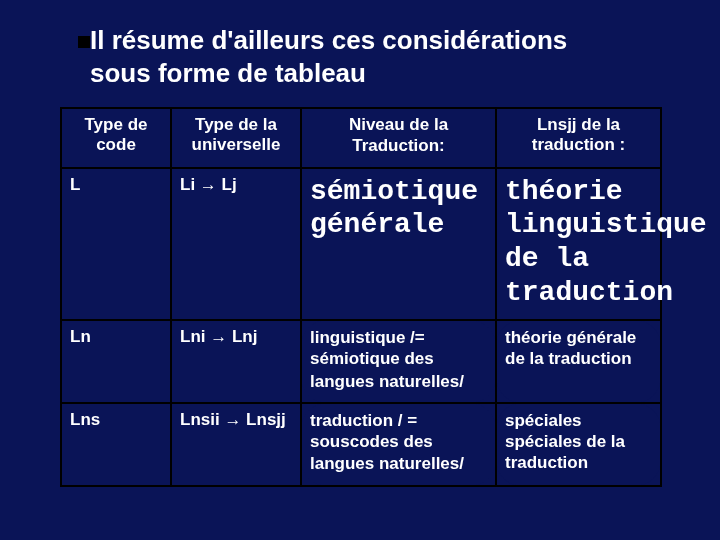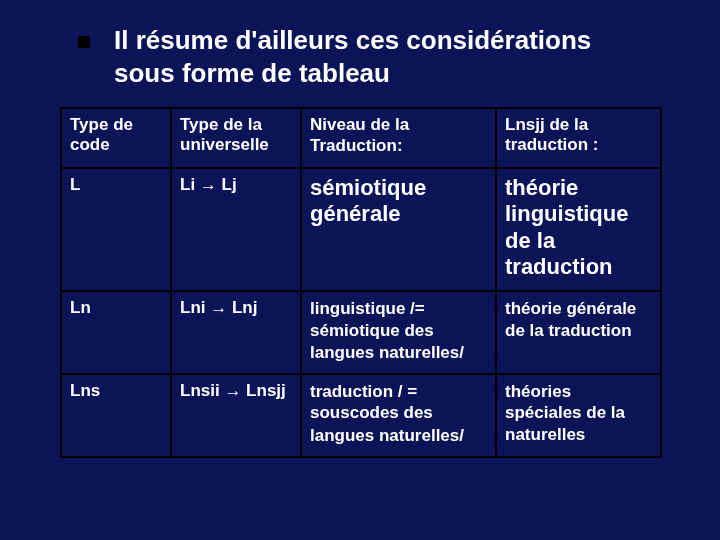--- a/index.html
+++ b/index.html
@@ -12,21 +12,21 @@
   }
   .slide {
     width: 720px;
     height: 540px;
     padding: 24px 60px 0 60px;
     color: #fff;
   }
   .title-row {
     display: flex;
     align-items: flex-start;
-    gap: 24px;
+    gap: 0;
     margin-bottom: 18px;
     margin-left: 18px;
   }
   .bullet {
     width: 12px;
     height: 12px;
     background: #000;
     flex: 0 0 auto;
     margin-top: 12px;
   }
@@ -50,30 +50,32 @@
     border: 2px solid #000;
     background: #0a1457;
     color: #fff;
     vertical-align: top;
     padding: 6px 8px 10px 8px;
   }
   .hdr {
     font-size: 17px;
     font-weight: 700;
     line-height: 1.2;
+    text-align: center;
   }
   .cell-sm {
     font-size: 17px;
     font-weight: 700;
     line-height: 1.2;
   }
   .cell-lg {
-    font-size: 22px;
+    font-size: 28px;
     font-weight: 700;
     line-height: 1.2;
+    font-family: Liberation Mono, monospace;
   }
   .cell-md {
     font-size: 17px;
     font-weight: 700;
     line-height: 1.25;
     border-radius: 26px;
   }
   .sub {
     display: block;
     margin-top: 1px;
@@ -123,17 +125,17 @@
       <td class="cell-md">théorie générale de la traduction</td>
     </tr>
 
     <tr>
       <td class="cell-sm">Lns</td>
       <td class="cell-sm">Lnsii → Lnsjj</td>
       <td class="cell-md">
         <span>traduction / = souscodes des</span>
         <span class="sub">langues naturelles/</span>
       </td>
-      <td class="cell-md">théories spéciales de la naturelles</td>
+      <td class="cell-md">spéciales spéciales de la traduction</td>
     </tr>
   </tbody>
     </table>
 </div>
 
 </body></html>

